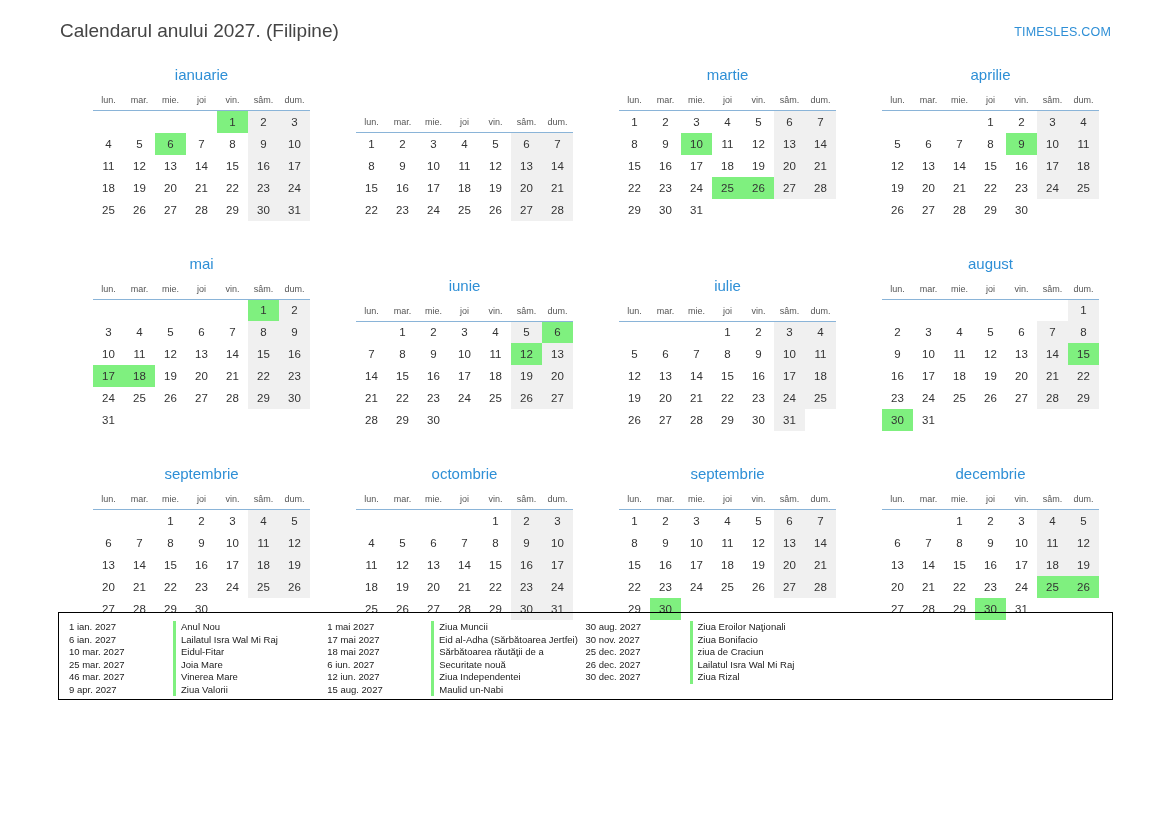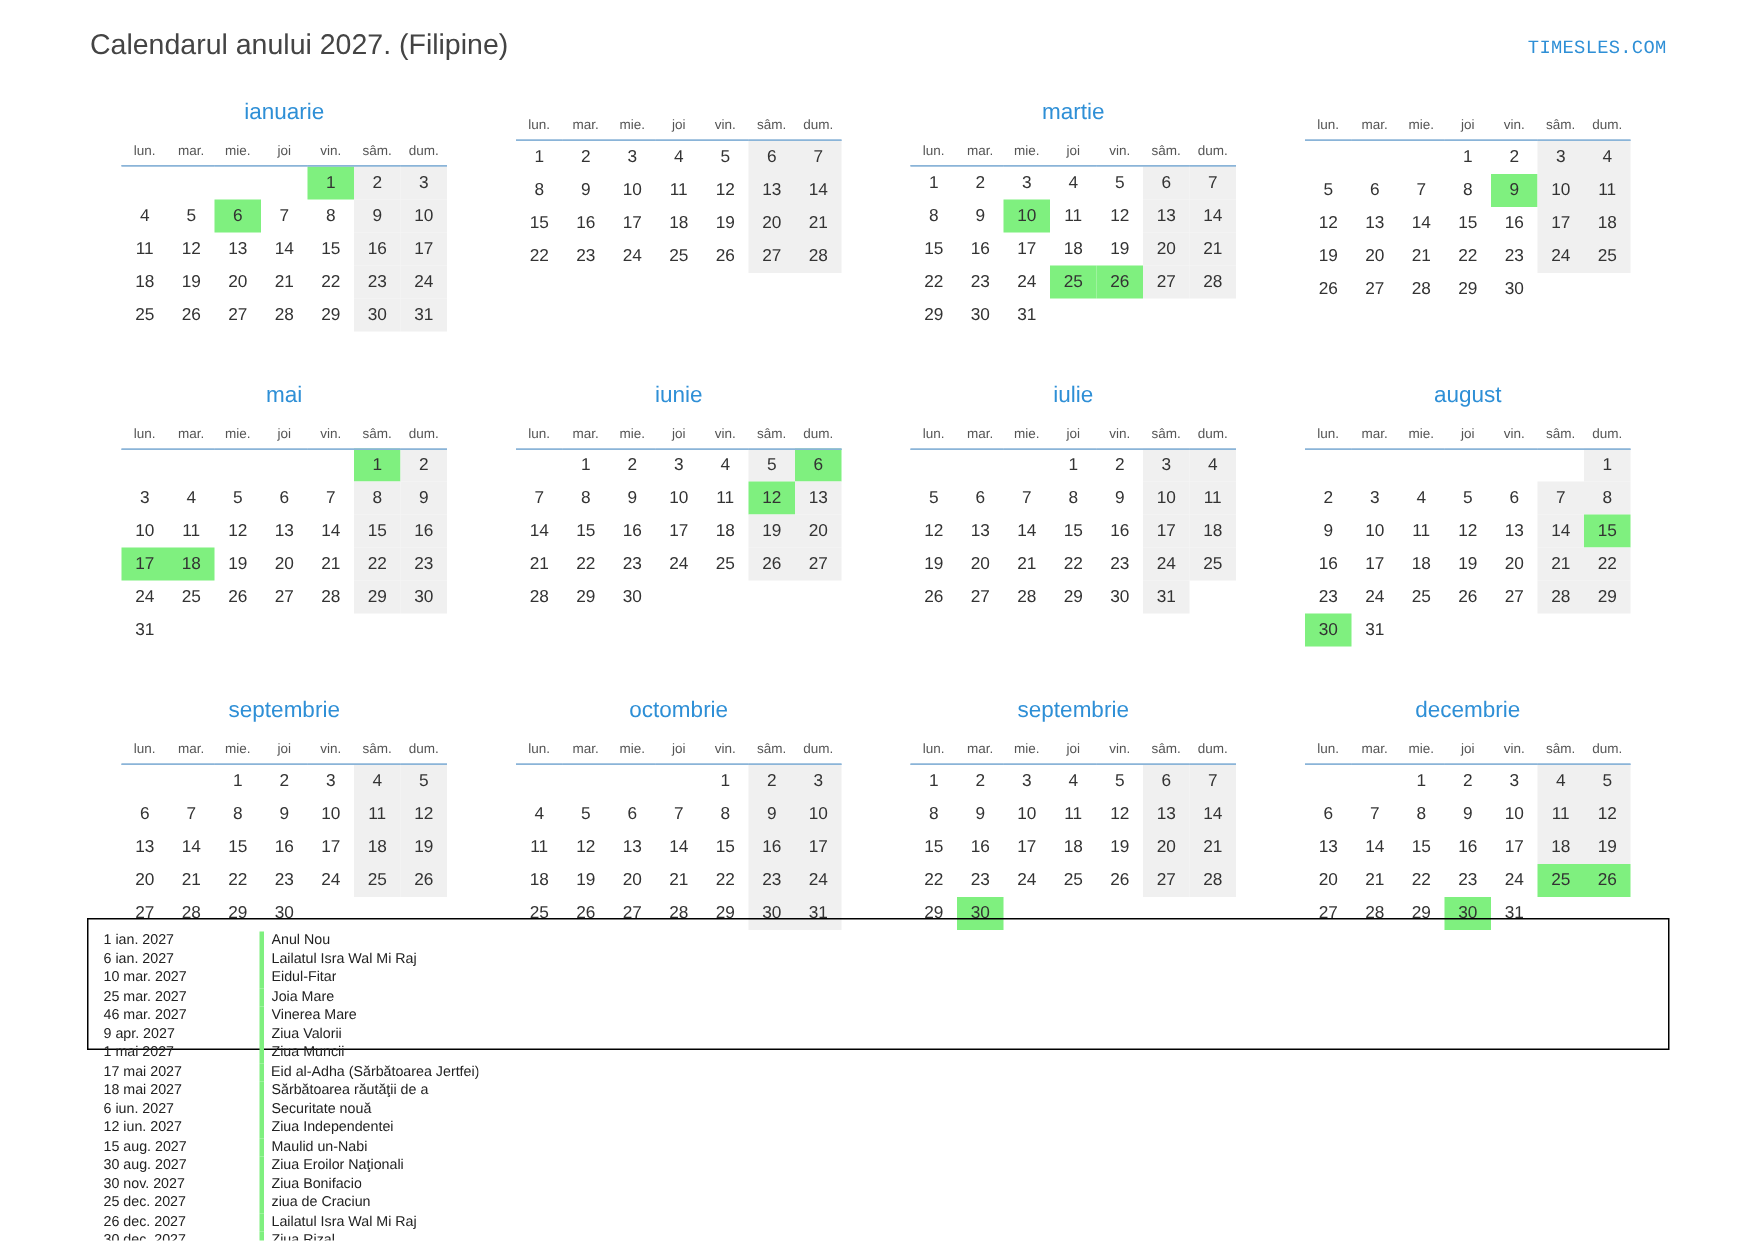--- a/index.html
+++ b/index.html
@@ -25,30 +25,30 @@
     color: #444444;
     white-space: nowrap;
   }
   .site-link {
     position: absolute;
     right: 58px; top: 5px;
     font-size: 12.5px;
     color: #2e8fd6;
     letter-spacing: 0.2px;
     text-decoration: none;
-    font-family: Liberation Mono, monospace;
   }
 
   .calendar-grid {
     position: absolute;
     top: 66px;
-    left: 58px;
+    left: 70px;
     width: 1055px;
     display: flex;
     flex-wrap: wrap;
+    align-items: flex-end;
   }
   .month {
     width: 263px;
     margin-bottom: 22px;
   }
   .month-name {
     text-align: center;
     font-size: 15px;
     color: #2e8fd6;
     margin-bottom: 12px;
@@ -86,21 +86,20 @@
     top: 612px;
     width: 1055px;
     height: 88px;
     border: 1px solid #000000;
     padding: 8px 10px;
   }
   .legend-cols {
     display: flex;
     width: 100%;
     height: 100%;
-    flex-direction: column;
   }
   .legend-col {
     width: 25%;
     padding-right: 8px;
   }
   .legend-row {
     display: flex;
     font-size: 9.5px;
     line-height: 12.5px;
     color: #222222;
@@ -307,20 +306,21 @@
               <td class="">31</td>
               <td class="empty"></td>
               <td class="empty"></td>
               <td class="empty"></td>
               <td class="empty"></td>
             </tr>
           </tbody>
         </table>
       </div>
       <div class="month">
+        <div class="month-name">aprilie</div>
         <table class="month-table">
           <thead>
             <tr>
               <th>lun.</th>
               <th>mar.</th>
               <th>mie.</th>
               <th>joi</th>
               <th>vin.</th>
               <th>sâm.</th>
               <th>dum.</th>

